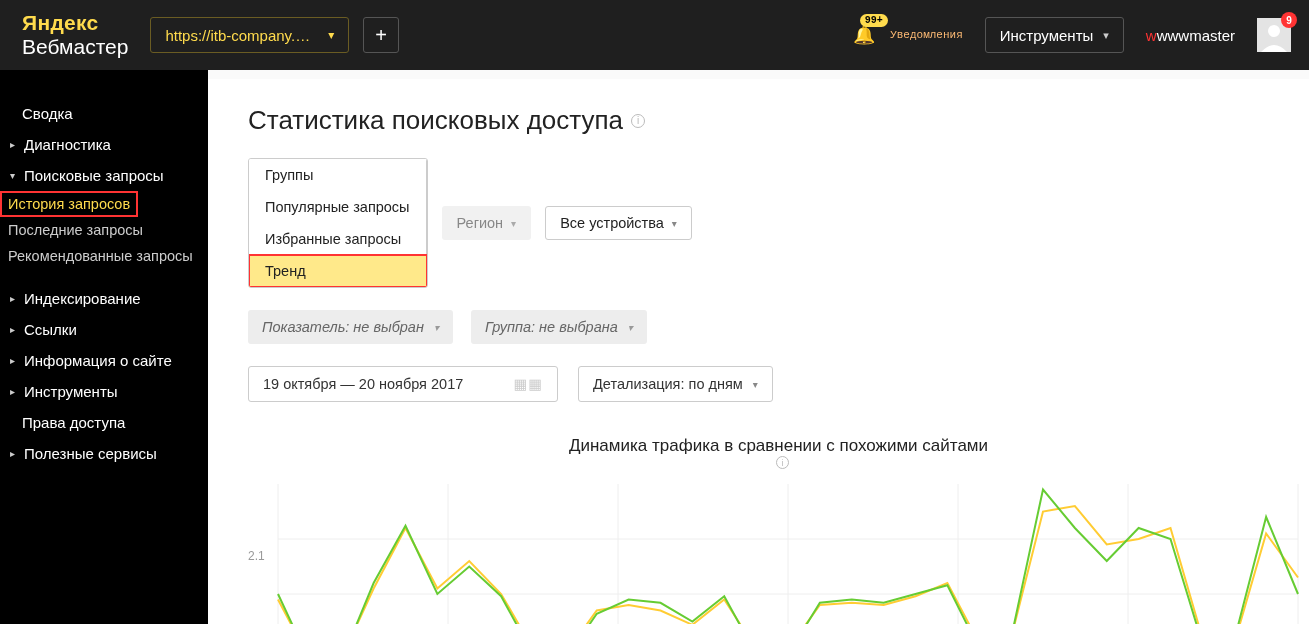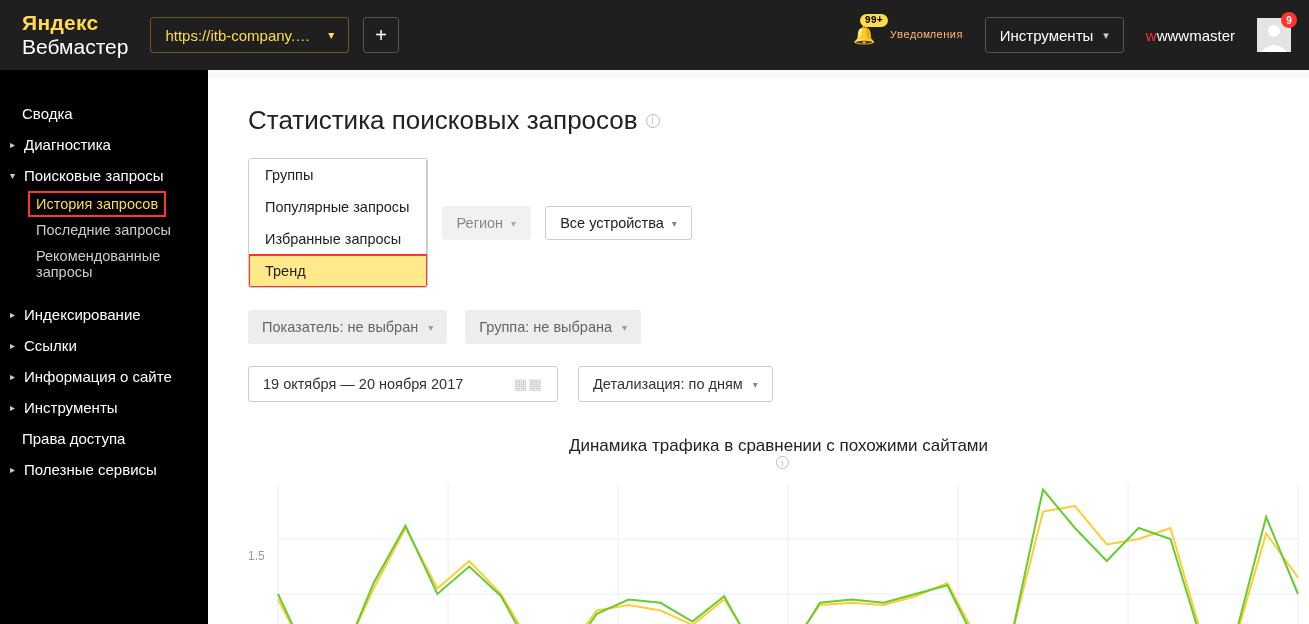--- a/index.html
+++ b/index.html
@@ -25,41 +25,41 @@
   .avatar { width:34px; height:34px; background:#ddd; border-radius:2px; position:relative; display:flex; align-items:flex-end; justify-content:center; overflow:visible;}
   .avatar svg { width:34px; height:34px;}
   .avatar .avbadge { position:absolute; top:-6px; right:-6px; background:#f33; color:#fff; font-size:10px; font-weight:bold; width:16px; height:16px; border-radius:50%; display:flex; align-items:center; justify-content:center;}
 
   
   .body-wrap { display:flex; height:554px;}
   .sidebar { width:208px; background:#000; color:#fff; padding-top:28px; font-size:15px;}
   .sidebar .item { display:flex; align-items:center; padding:7px 12px 7px 10px; cursor:pointer;}
   .sidebar .item.noarrow { padding-left:22px;}
   .sidebar .caret { width:10px; font-size:10px; color:#ccc; margin-right:4px;}
-  .sidebar .sub { padding-left:28px; }
+  .sidebar .sub { }
   .sidebar .sub .subitem { padding:5px 8px; color:#ccc; cursor:pointer; font-size:14.5px;}
   .sidebar .sub .subitem.active { color:#ffdb4d; border:2px solid #f33; display:inline-block; padding:3px 6px;}
 
   
   .main { flex:1; background:#fafafa; border-top:1px solid #fafafa; padding:0; overflow:hidden;}
   .content-inner { background:#fff; margin:8px 0 0 0; padding:26px 0 0 40px; height:546px;}
   .page-title { font-size:26px; font-weight:400; color:#222; display:flex; align-items:center;}
   .page-title .info { width:14px; height:14px; border:1px solid #bbb; border-radius:50%; color:#bbb; font-size:10px; display:inline-flex; align-items:center; justify-content:center; margin-left:8px;}
 
   .tabrow { display:flex; align-items:center; margin-top:22px; gap:14px; flex-wrap:wrap;}
   .tabgroup { display:flex; border:1px solid #ccc; border-radius:3px; overflow:hidden;flex-direction:column;}
   .tabgroup .tab { padding:8px 16px; font-size:14.5px; background:#fff; border-right:1px solid #ccc; cursor:pointer; color:#222;}
   .tabgroup .tab:last-child { border-right:none;}
   .tabgroup .tab.active { background:#ffe98a; outline:2px solid #f33; outline-offset:-1px; z-index:2;}
   .filter-btn { border:1px solid transparent; background:#f1f1f1; color:#888; padding:8px 14px; border-radius:3px; font-size:14.5px; display:flex; align-items:center; cursor:pointer;}
   .filter-btn.enabled { background:#fff; border-color:#ccc; color:#222;}
   .filter-btn .chev { margin-left:8px; font-size:10px; color:#aaa;}
   .filter-btn.enabled .chev { color:#888;}
 
-  .selectorrow { display:flex; gap:18px; margin-top:22px;}
+  .selectorrow { display:flex; gap:18px; margin-top:22px;font-style:italic;}
   .graybtn { background:#ededed; border-radius:3px; padding:9px 14px; font-size:14.5px; color:#666; display:flex; align-items:center; cursor:pointer;}
   .graybtn .chev { margin-left:10px; font-size:10px; color:#999;}
 
   .daterow { display:flex; gap:20px; margin-top:22px;}
   .datebox { border:1px solid #ccc; border-radius:3px; padding:9px 14px; font-size:14.5px; color:#333; display:flex; align-items:center; justify-content:space-between; cursor:pointer;}
   .datebox.w1 { width:310px;}
   .datebox .cal { color:#ccc; letter-spacing:1px;}
   .detbox { border:1px solid #ccc; border-radius:3px; padding:9px 14px; font-size:14.5px; color:#333; display:flex; align-items:center; cursor:pointer;}
   .detbox .chev { margin-left:10px; font-size:10px; color:#888;}
 
@@ -157,21 +157,21 @@
     </div>
     <div class="item">
       <span class="caret">▸</span>
       <span>Полезные сервисы</span>
     </div>
   </div>
 
   <div class="main">
     <div class="content-inner">
       <div class="page-title">
-        <span>Статистика поисковых запросов</span>
+        <span>Статистика поисковых доступа</span>
         <span class="info">i</span>
       </div>
 
       <div class="tabrow">
         <div class="tabgroup">
           <div class="tab"><span>Группы</span></div>
           <div class="tab"><span>Популярные запросы</span></div>
           <div class="tab"><span>Избранные запросы</span></div>
           <div class="tab active"><span>Тренд</span></div>
         </div>
@@ -206,21 +206,21 @@
           <span class="chev">▾</span>
         </div>
       </div>
 
       <div class="chart-title">
         <span>Динамика трафика в сравнении с похожими сайтами</span>
         <span class="info">i</span>
       </div>
 
       <div class="chart-area">
-        <span class="ylabel" style="top:70px;">1.5</span>
+        <span class="ylabel" style="top:70px;">2.1</span>
         <span class="ylabel" style="top:155px;">1</span>
         <svg id="chartsvg" width="1060" height="230">
             <line x1="30" x2="30" y1="5" y2="225" stroke="#eee"></line>
             <line x1="200" x2="200" y1="5" y2="225" stroke="#eee"></line>
             <line x1="370" x2="370" y1="5" y2="225" stroke="#eee"></line>
             <line x1="540" x2="540" y1="5" y2="225" stroke="#eee"></line>
             <line x1="710" x2="710" y1="5" y2="225" stroke="#eee"></line>
             <line x1="880" x2="880" y1="5" y2="225" stroke="#eee"></line>
             <line x1="1050" x2="1050" y1="5" y2="225" stroke="#eee"></line>
             <line x1="30" x2="1050" y1="115" y2="115" stroke="#eee"></line>

